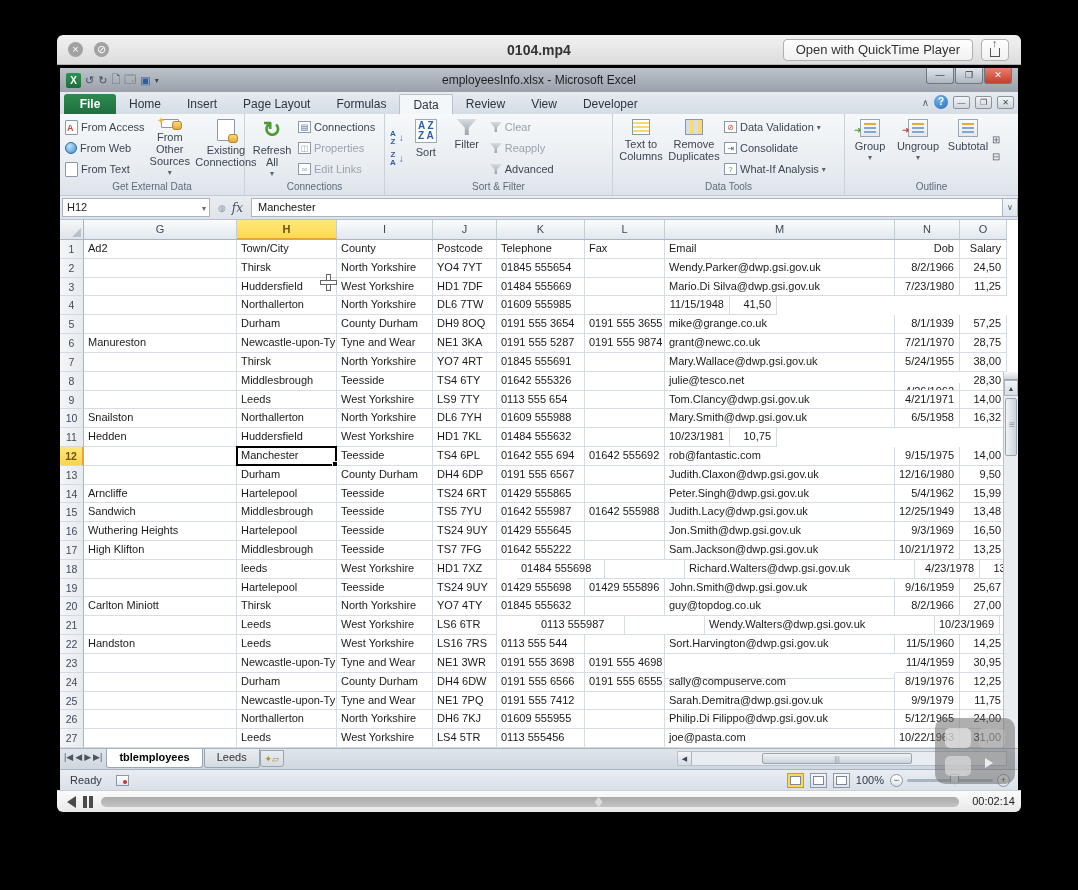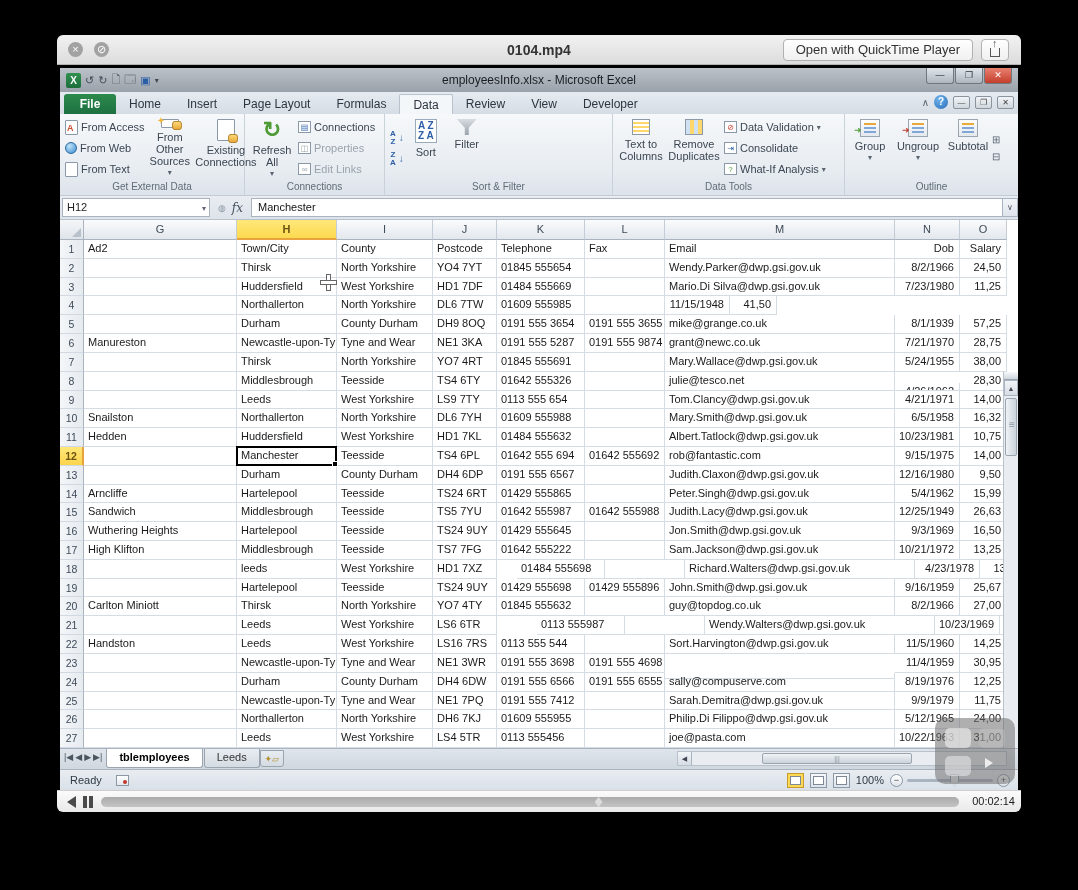--- a/index.html
+++ b/index.html
@@ -274,20 +274,34 @@
               </div>
           </div>
           <div class="lg-btn" style="width:40px">
             <span class="iaz" style="font-size:10px;line-height:10px;border:1px solid #9ab;padding:1px 2px;background:#fff">A Z<br>Z A</span>
             <span class="lbl">Sort</span>
           </div>
           <div class="lg-btn" style="width:42px">
             <span class="ifunnel"></span>
             <span class="lbl">Filter</span>
           </div>
+          <div class="stack">
+            <div class="sm-btn disabled">
+                <span class="ifunnel small"></span>
+                <span>Clear</span>
+              </div>
+            <div class="sm-btn disabled">
+                <span class="ifunnel small"></span>
+                <span>Reapply</span>
+              </div>
+            <div class="sm-btn">
+                <span class="ifunnel small"></span>
+                <span>Advanced</span>
+              </div>
+          </div>
         </div>
         <div class="rb-caption">Sort &amp; Filter</div>
       </div>
 
       <div class="rb-group" style="width:232px">
         <div class="rb-content">
           <div class="lg-btn" style="width:50px">
             <span class="igrid"></span>
             <span class="lbl">Text to Columns</span>
           </div>
@@ -488,21 +502,20 @@
             <div class="c num" style="width: 47px;">16,32</div>
           </div>
           <div class="r">
             <div class="rn">11</div>
             <div class="c" style="width: 153px;">Hedden</div>
             <div class="c" style="width: 100px;">Huddersfield</div>
             <div class="c" style="width: 96px;">West Yorkshire</div>
             <div class="c" style="width: 64px;">HD1 7KL</div>
             <div class="c" style="width: 88px;">01484 555632</div>
             <div class="c" style="width: 80px;"></div>
-            <div class="c" style="width: 230px;">Albert.Tatlock@dwp.gsi.gov.uk</div>
             <div class="c num" style="width: 65px;">10/23/1981</div>
             <div class="c num" style="width: 47px;">10,75</div>
           </div>
           <div class="r">
             <div class="rn sel">12</div>
             <div class="c" style="width: 153px;"></div>
             <div class="c" style="width: 100px;">Manchester</div>
             <div class="c" style="width: 96px;">Teesside</div>
             <div class="c" style="width: 64px;">TS4 6PL</div>
             <div class="c" style="width: 88px;">01642 555 694</div>
@@ -538,21 +551,21 @@
           <div class="r">
             <div class="rn">15</div>
             <div class="c" style="width: 153px;">Sandwich</div>
             <div class="c" style="width: 100px;">Middlesbrough</div>
             <div class="c" style="width: 96px;">Teesside</div>
             <div class="c" style="width: 64px;">TS5 7YU</div>
             <div class="c" style="width: 88px;">01642 555987</div>
             <div class="c" style="width: 80px;">01642 555988</div>
             <div class="c" style="width: 230px;">Judith.Lacy@dwp.gsi.gov.uk</div>
             <div class="c num" style="width: 65px;">12/25/1949</div>
-            <div class="c num" style="width: 47px;">26,63</div>
+            <div class="c num" style="width: 47px;">13,48</div>
           </div>
           <div class="r">
             <div class="rn">16</div>
             <div class="c" style="width: 153px;">Wuthering Heights</div>
             <div class="c" style="width: 100px;">Hartelepool</div>
             <div class="c" style="width: 96px;">Teesside</div>
             <div class="c" style="width: 64px;">TS24 9UY</div>
             <div class="c" style="width: 88px;">01429 555645</div>
             <div class="c" style="width: 80px;"></div>
             <div class="c" style="width: 230px;">Jon.Smith@dwp.gsi.gov.uk</div>

